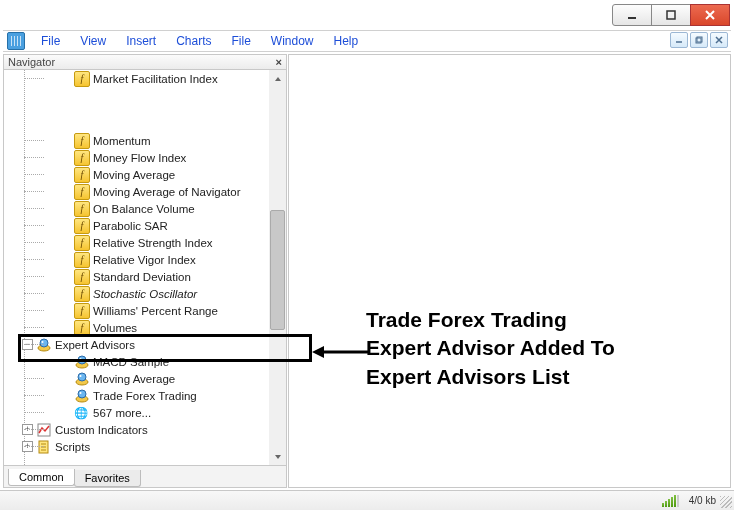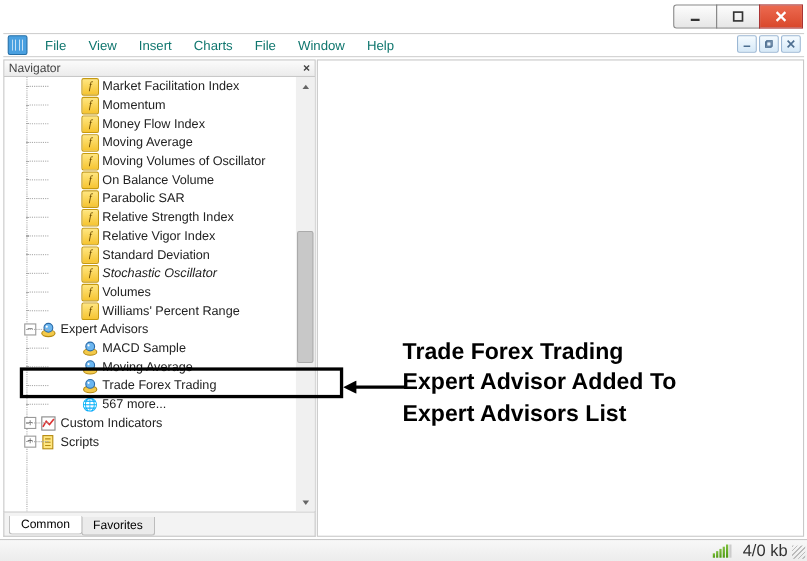--- a/index.html
+++ b/index.html
@@ -10,21 +10,21 @@
 .tbtn { width: 40px; height: 22px; border: 1px solid #888; background: linear-gradient(#fdfdfd,#e6e6e6); display: flex; align-items: center; justify-content: center; margin-left: -1px; }
 .tbtn svg { width: 12px; height: 12px; }
 .tbtn.min { border-radius: 3px 0 0 3px; }
 .tbtn.close { background: linear-gradient(#ec6a50,#d9472b); border-color: #a33; }
 .tbtn.close svg { stroke: #fff; }
 
 
 .menubar { position: absolute; top: 30px; left: 3px; right: 3px; height: 22px; display: flex; align-items: center; background: #fff; border-top: 1px solid #d0d0d0; border-bottom: 1px solid #d0d0d0; }
 .appicon { width: 18px; height: 18px; margin: 0 6px 0 4px; background: #4aa0e0; border: 1px solid #2670a8; border-radius: 2px; position: relative; }
 .appicon::after { content: ""; position: absolute; inset: 3px; background: repeating-linear-gradient(90deg,#fff 0 1px,transparent 1px 3px); opacity: .7; }
-.menuitem { padding: 2px 10px; font-size: 12px; color: #0f766e; cursor: default; }
+.menuitem { padding: 2px 10px; font-size: 12px; color: #1d4ed8; cursor: default; }
 
 
 .miniwin { position: absolute; top: 32px; right: 6px; display: flex; }
 .mbtn { width: 18px; height: 16px; border: 1px solid #9bb7d4; background: linear-gradient(#f5fbff,#d6e9f8); display: flex; align-items: center; justify-content: center; margin-left: 2px; border-radius: 2px; }
 .mbtn svg { width: 8px; height: 8px; stroke: #4d6e90; }
 
 
 .nav { position: absolute; top: 54px; left: 3px; width: 284px; bottom: 22px; text-align: center; }
 .navtitle { height: 16px; background: linear-gradient(#fbfbfb,#ececec); border: 1px solid #c8c8c8; font-size: 11px; padding: 0 4px; color: #444; display: flex; align-items: center; justify-content: space-between; }
 .navclose { font-size: 11px; font-weight: bold; cursor: default; }
@@ -54,21 +54,21 @@
 
 
 .navtabs { height: 22px; display: flex; align-items: flex-end; border: 1px solid #c8c8c8; border-top: none; background: #f3f3f3; padding-left: 4px; }
 .navtab { padding: 2px 10px; font-size: 11px; border: 1px solid #bcbcbc; border-top: none; background: #ebebeb; margin-right: -1px; border-radius: 0 0 3px 3px; }
 .navtab.active { background: #fff; position: relative; top: -1px; }
 
 
 .content { position: absolute; top: 54px; left: 288px; right: 3px; bottom: 22px; border: 1px solid #c8c8c8; background: #fff; }
 
 
-.status { position: absolute; bottom: 0; left: 0; right: 0; height: 20px; background: linear-gradient(#f8f8f8,#ececec); border-top: 1px solid #c8c8c8; display: flex; align-items: center; justify-content: flex-end; padding: 0 18px 0 4px; font-size: 15px; color: #333; }
+.status { position: absolute; bottom: 0; left: 0; right: 0; height: 20px; background: linear-gradient(#f8f8f8,#ececec); border-top: 1px solid #c8c8c8; display: flex; align-items: center; justify-content: flex-end; padding: 0 18px 0 4px; font-size: 10px; color: #333; }
 .bars { display: flex; align-items: flex-end; gap: 1px; margin-right: 10px; height: 12px; }
 .bars span { width: 2px; background: linear-gradient(#7fc040,#4f9a10); }
 .bars span:nth-child(1){height:4px} .bars span:nth-child(2){height:6px} .bars span:nth-child(3){height:8px} .bars span:nth-child(4){height:10px} .bars span:nth-child(5){height:12px} .bars span:nth-child(6){height:12px;background:#ccc}
 .grip { position: absolute; right: 2px; bottom: 2px; width: 12px; height: 12px; background: repeating-linear-gradient(135deg,#bbb 0 1px,transparent 1px 3px); }
 
 
 .box { position: absolute; left: 18px; top: 334px; width: 294px; height: 28px; border: 3px solid #000; pointer-events: none; }
 .arrow { position: absolute; left: 312px; top: 346px; pointer-events: none; }
 .anntext { position: absolute; left: 366px; top: 306px; font-size: 21px; font-weight: 600; color: #000; line-height: 1.35; pointer-events: none; }
 </style>
@@ -127,39 +127,39 @@
     <span>Navigator</span>
     <span class="navclose">×</span>
   </div>
   <div class="navbody">
     <div class="tree" id="tree">
         <div class="row treerow" style="padding-left: 56px;">
           <span class="noexp"></span>
           <span class="ic ic-f"></span>
           <span class="lbl">Market Facilitation Index</span>
         </div>
-        <div class="row treerow" style="padding-left: 56px;">
+        <div class="row treerow" style="padding-left: 56px; margin-top: 45px;">
           <span class="noexp"></span>
           <span class="ic ic-f"></span>
           <span class="lbl">Momentum</span>
         </div>
         <div class="row treerow" style="padding-left: 56px;">
           <span class="noexp"></span>
           <span class="ic ic-f"></span>
           <span class="lbl">Money Flow Index</span>
         </div>
         <div class="row treerow" style="padding-left: 56px;">
           <span class="noexp"></span>
           <span class="ic ic-f"></span>
           <span class="lbl">Moving Average</span>
         </div>
         <div class="row treerow" style="padding-left: 56px;">
           <span class="noexp"></span>
           <span class="ic ic-f"></span>
-          <span class="lbl">Moving Volumes of Oscillator</span>
+          <span class="lbl">Moving Average of Navigator</span>
         </div>
         <div class="row treerow" style="padding-left: 56px;">
           <span class="noexp"></span>
           <span class="ic ic-f"></span>
           <span class="lbl">On Balance Volume</span>
         </div>
         <div class="row treerow" style="padding-left: 56px;">
           <span class="noexp"></span>
           <span class="ic ic-f"></span>
           <span class="lbl">Parabolic SAR</span>
@@ -180,26 +180,26 @@
           <span class="lbl">Standard Deviation</span>
         </div>
         <div class="row treerow" style="padding-left: 56px; font-style: italic;">
           <span class="noexp"></span>
           <span class="ic ic-f"></span>
           <span class="lbl">Stochastic Oscillator</span>
         </div>
         <div class="row treerow" style="padding-left: 56px;">
           <span class="noexp"></span>
           <span class="ic ic-f"></span>
+          <span class="lbl">Williams' Percent Range</span>
+        </div>
+        <div class="row treerow" style="padding-left: 56px;">
+          <span class="noexp"></span>
+          <span class="ic ic-f"></span>
           <span class="lbl">Volumes</span>
-        </div>
-        <div class="row treerow" style="padding-left: 56px;">
-          <span class="noexp"></span>
-          <span class="ic ic-f"></span>
-          <span class="lbl">Williams' Percent Range</span>
         </div>
         <div class="row treerow" style="padding-left: 18px;">
           <span class="exp">−</span>
           <span class="ic ic-ea">
             <svg viewBox="0 0 16 16">
               <ellipse cx="8" cy="11" rx="6" ry="3" fill="#f3c94a" stroke="#b58a10"></ellipse>
               <circle cx="8" cy="6" r="4" fill="#6bb6f0" stroke="#2a6aa8"></circle>
               <circle cx="6.5" cy="5" r="1" fill="#fff"></circle>
             </svg>
           </span>

